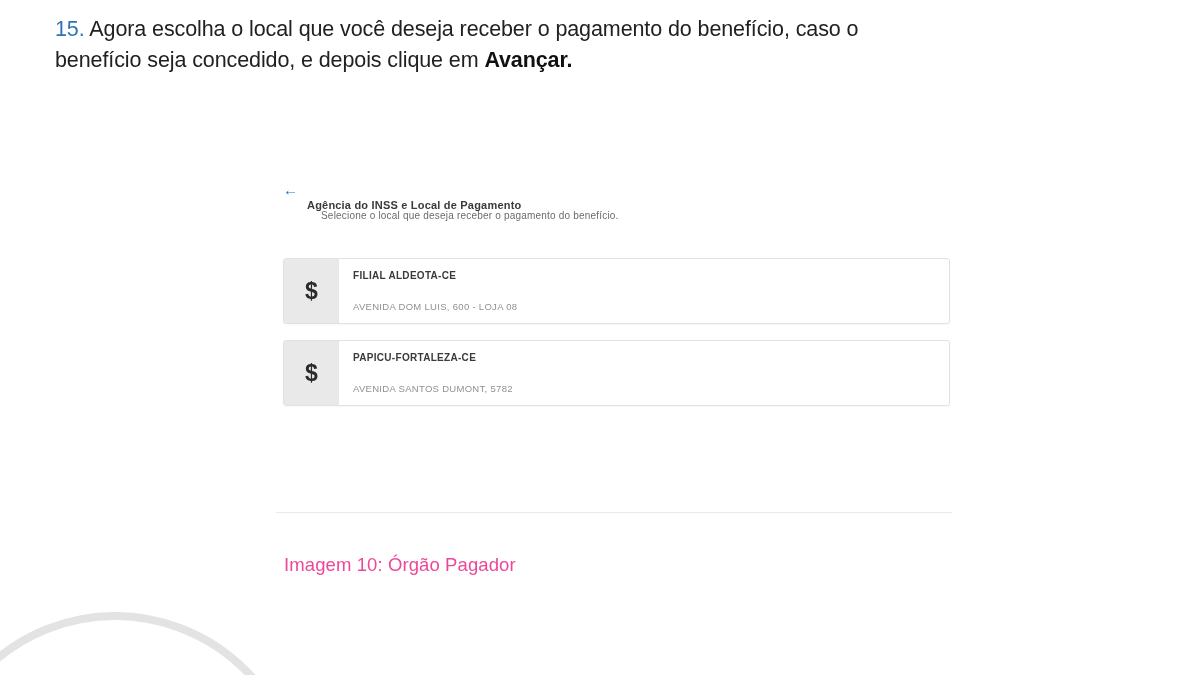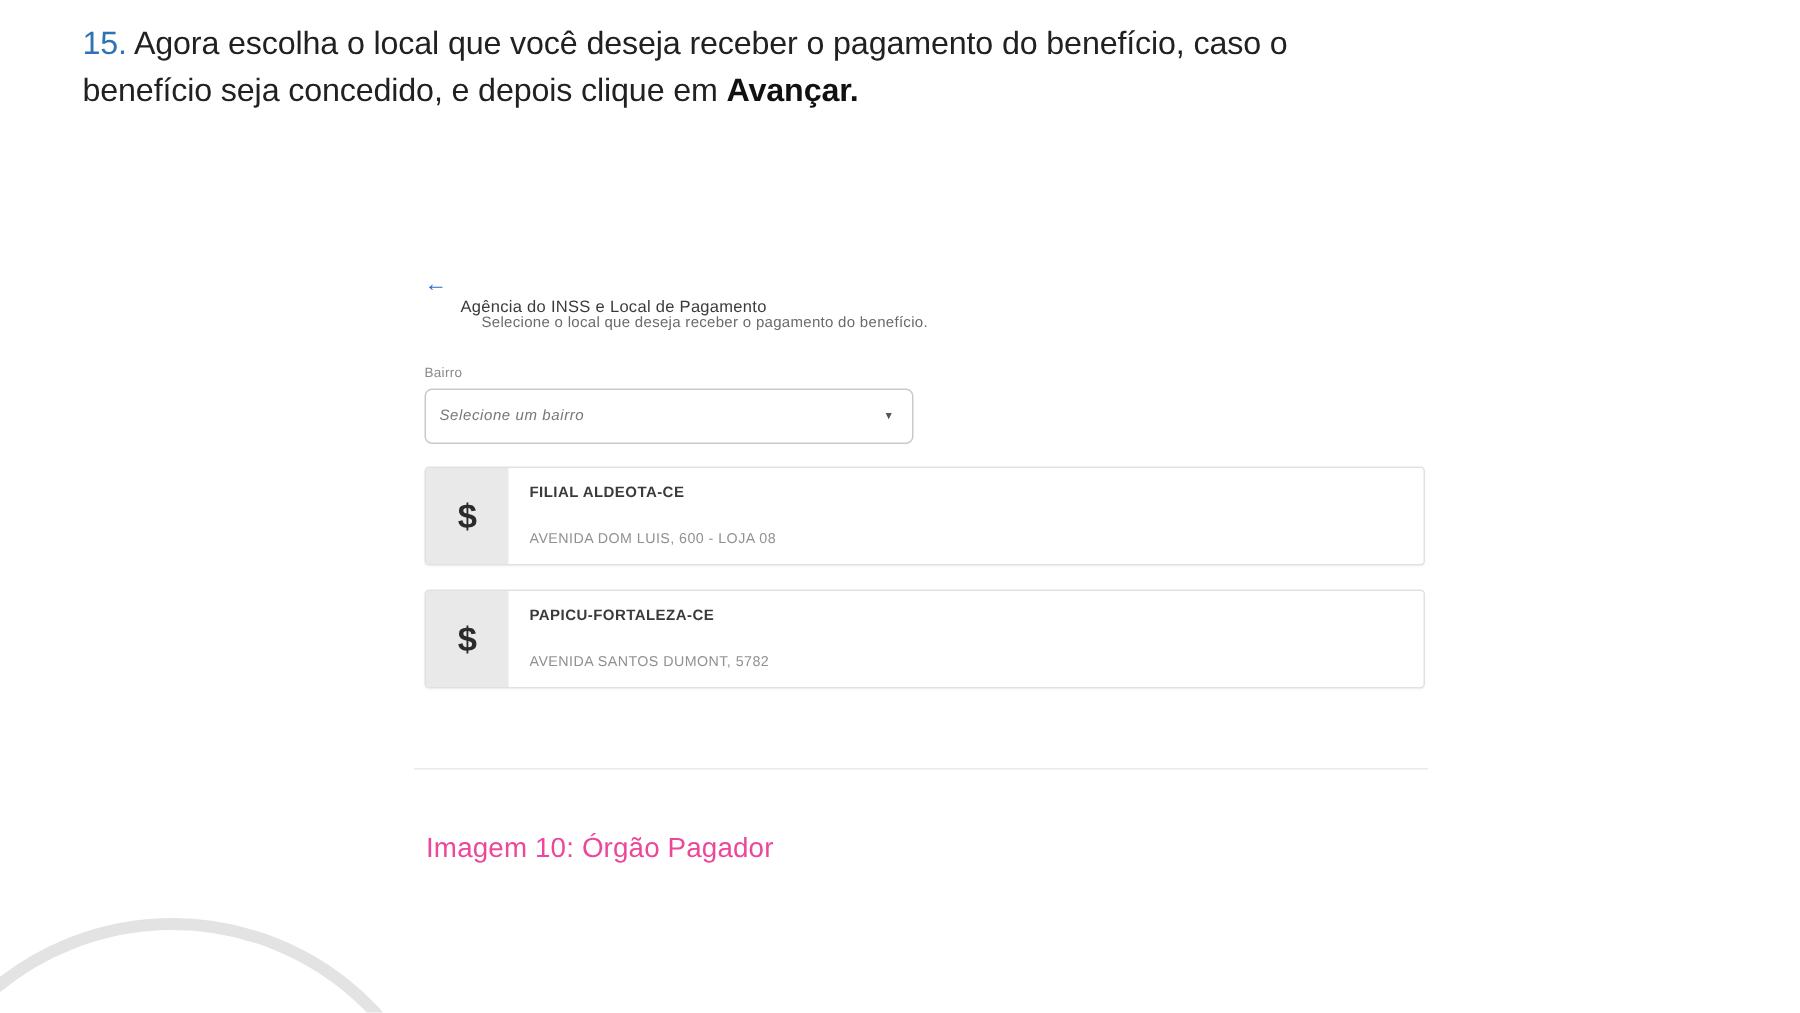--- a/index.html
+++ b/index.html
@@ -12,21 +12,21 @@
     font-size: 21.5px; line-height: 30.5px; color: #212121; letter-spacing: -0.1px; }
   .instruction .num { color: #2e74b5; font-weight: normal; }
   .instruction strong { color: #111; font-weight: bold; }
 
   
   .shot { position: absolute; left: 283px; top: 183px; width: 667px; }
 
   .shot-header { display: flex; align-items: center; gap: 9px; height: 15px; }
   .back-ic { color: #2b6cd4; font-size: 15px; font-weight: bold; line-height: 1;
     position: relative; top: -1px; }
-  .shot-title { font-size: 11px; font-weight: 400; color: #3a3a3a; letter-spacing: 0.2px; margin-top: 28px; }
+  .shot-title { font-size: 11px; font-weight: 700; color: #3a3a3a; letter-spacing: 0.2px; margin-top: 28px; }
 
   .sec-title { margin-top: 27px; font-size: 11px; font-weight: 700; color: #3a3a3a;
     letter-spacing: 0.2px; }
   .sec-desc { margin-top: 12px; font-size: 10px; color: #6b6b6b; letter-spacing: 0.2px; margin-left: 38px; }
 
   .fields { display: flex; gap: 13px; margin-top: 22px; }
   .field { display: flex; flex-direction: column; }
   .field.cidade { width: 328px; }
   .field.bairro { width: 326px; }
   .field-label { font-size: 9px; color: #8a8a8a; letter-spacing: 0.2px; margin-bottom: 6px; }
@@ -74,27 +74,20 @@
   <div class="shot">
 
     <div class="shot-header">
       <span class="back-ic">←</span>
       <span class="shot-title">Agência do INSS e Local de Pagamento</span>
     </div>
 
     <div class="sec-desc">Selecione o local que deseja receber o pagamento do benefício.</div>
 
     <div class="fields">
-      <div class="field bairro">
-        <span class="field-label">Bairro</span>
-        <div class="select-box">
-          <span class="select-value placeholder">Selecione um bairro</span>
-          <span class="caret">▼</span>
-        </div>
-      </div>
     </div>
 
     <div class="cards">
       <div class="card">
         <div class="card-ic">$</div>
         <div class="card-body">
           <span class="card-name">FILIAL ALDEOTA-CE</span>
           <span class="card-addr">AVENIDA DOM LUIS, 600 - LOJA 08</span>
         </div>
       </div>

